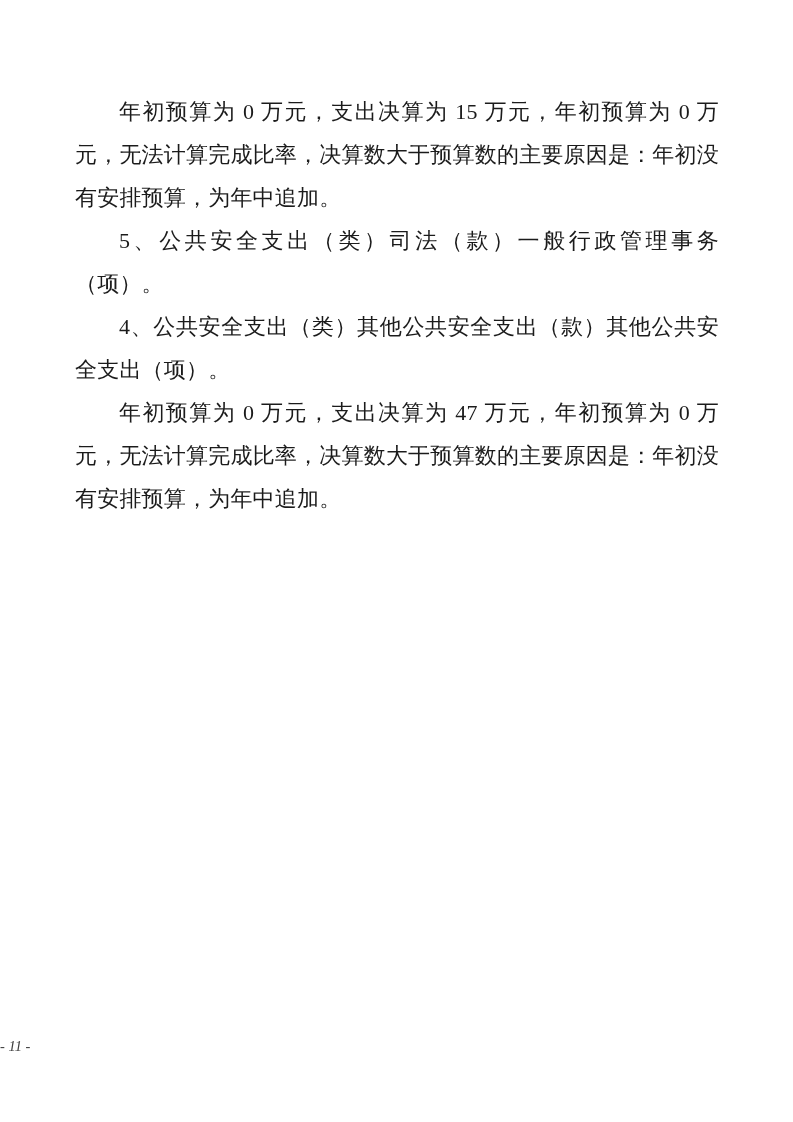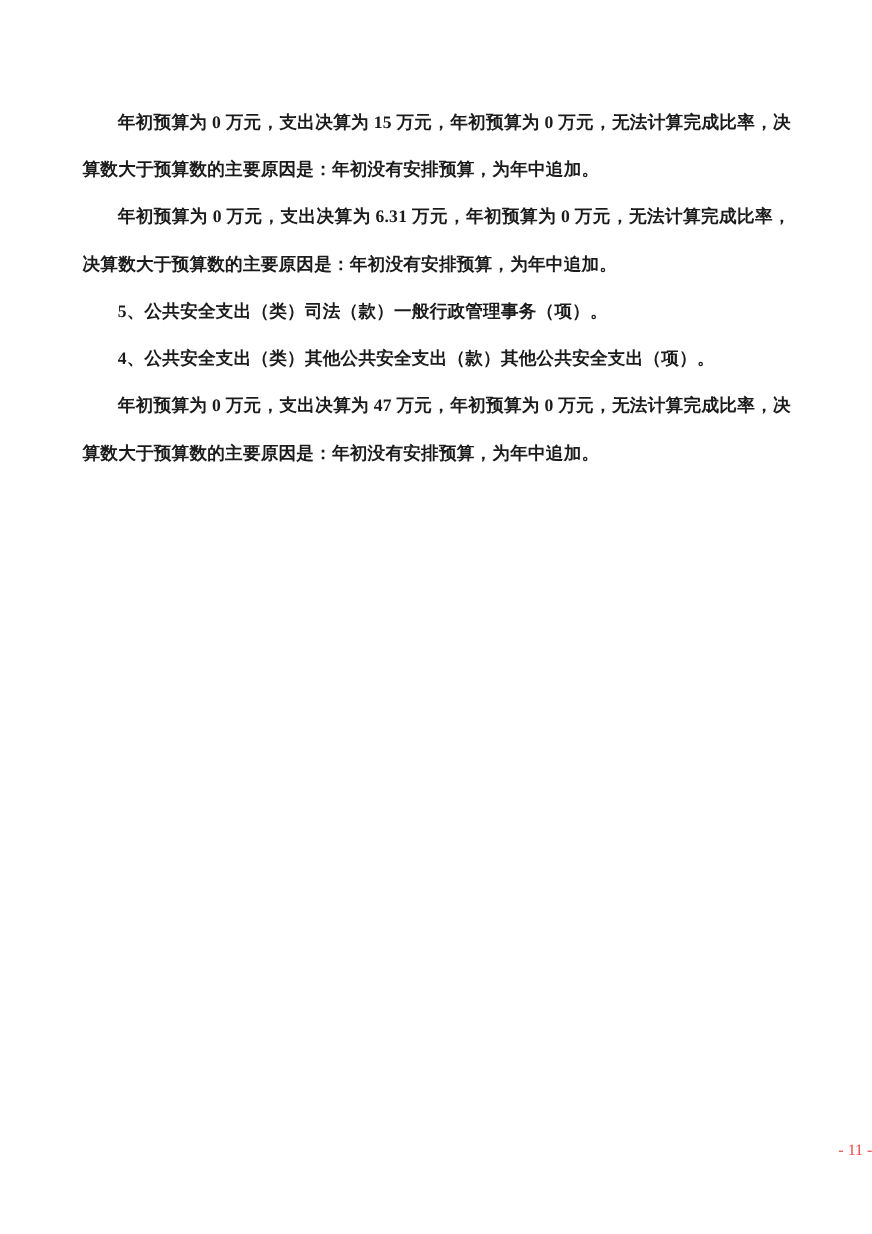--- a/index.html
+++ b/index.html
@@ -16,46 +16,45 @@
     font-family: "Liberation Serif", "DejaVu Serif", serif;
     color: #1b1b1b;
   }
   .doc-body {
     position: absolute;
     left: 75px;
     top: 90px;
     width: 644px;
   }
   .para {
-    font-size: 16px;
+    font-size: 22px;
     line-height: 43px;
     text-align: justify;
     text-indent: 2em;
     letter-spacing: 0.2px;
     word-break: break-all;
     margin: 0;
-    font-weight: bold;
   }
   .page-number {
     position: absolute;
     left: 0;
     top: 1036px;
     width: 100%;
-    text-align: right;
+    text-align: left;
     font-size: 14.5px;
     line-height: 20px;
-    color: #ef4444;
+    color: #404040;
     font-family: "Liberation Serif", "DejaVu Serif", serif;
+    font-style: italic;
   }
 </style>
 </head>
 <body>
 
 <div class="page">
   <div class="doc-body">
       <p class="para">年初预算为 0 万元，支出决算为 15 万元，年初预算为 0 万元，无法计算完成比率，决算数大于预算数的主要原因是：年初没有安排预算，为年中追加。</p>
-      <p class="para">年初预算为 0 万元，支出决算为 6.31 万元，年初预算为 0 万元，无法计算完成比率，决算数大于预算数的主要原因是：年初没有安排预算，为年中追加。</p>
       <p class="para">5、公共安全支出（类）司法（款）一般行政管理事务（项）。</p>
       <p class="para">4、公共安全支出（类）其他公共安全支出（款）其他公共安全支出（项）。</p>
       <p class="para">年初预算为 0 万元，支出决算为 47 万元，年初预算为 0 万元，无法计算完成比率，决算数大于预算数的主要原因是：年初没有安排预算，为年中追加。</p>
     </div>
   <div class="page-number">- 11 -</div>
 </div>
 
 </body></html>

